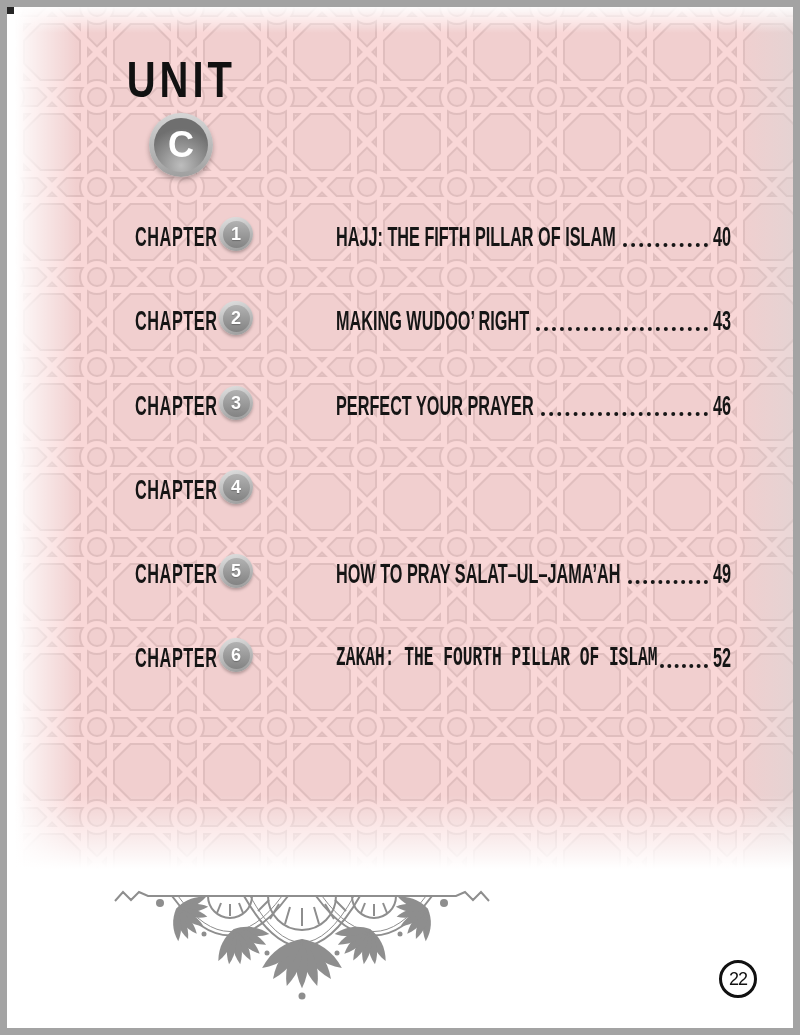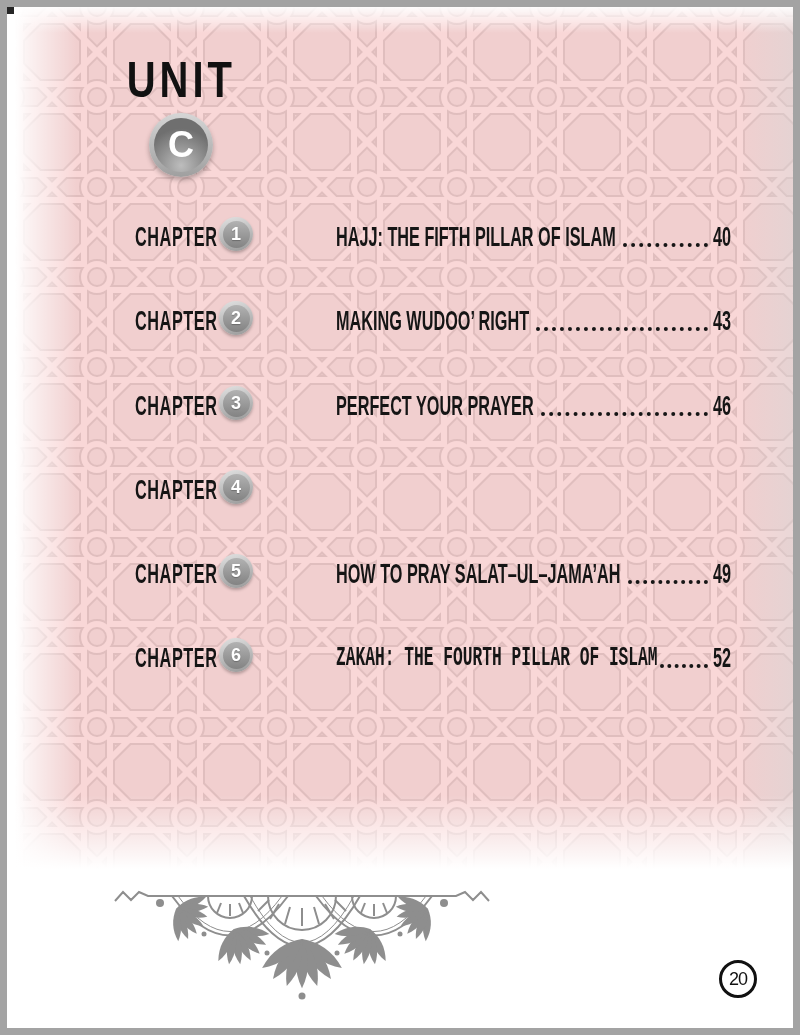--- a/index.html
+++ b/index.html
@@ -258,16 +258,16 @@
       <use href="#fan" transform="translate(316,30) rotate(58) scale(0.95)"></use>
       <circle cx="190" cy="117" r="3.5"></circle>
       <circle cx="155" cy="74" r="2.5"></circle>
       <circle cx="225" cy="74" r="2.5"></circle>
       <circle cx="92" cy="55" r="2.5"></circle>
       <circle cx="288" cy="55" r="2.5"></circle>
     </g>
   </svg>
 
   <div class="page-circle">
-    <span>20</span>
+    <span>22</span>
   </div>
 
 </div>
 
 </body></html>

